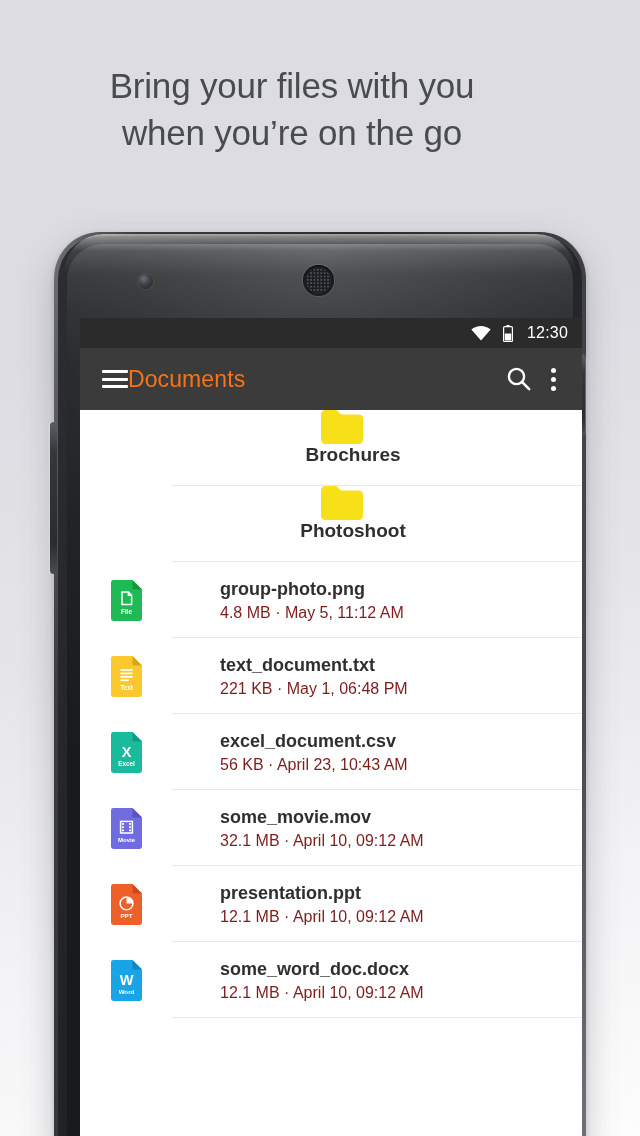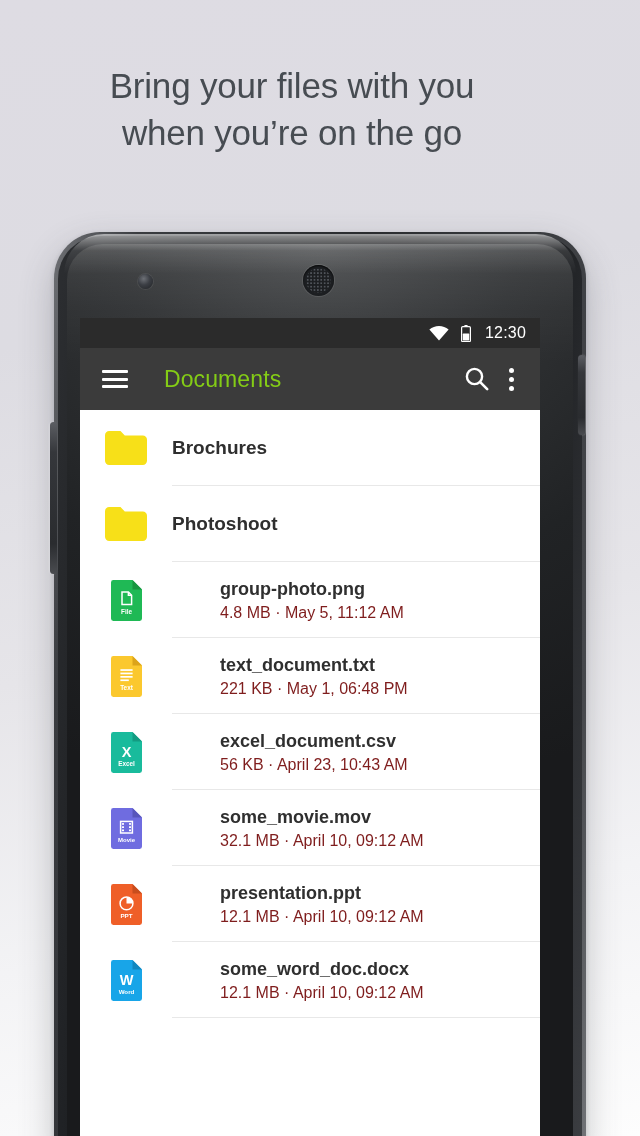--- a/index.html
+++ b/index.html
@@ -139,21 +139,21 @@
     border-radius: 4px;
     background: linear-gradient(180deg, #5c5e63 0%, #35373b 22%, #2a2c2f 78%, #4a4c50 100%);
     box-shadow: 1px 0 2px rgba(255,255,255,0.25);
   }
 
   
   .screen {
     position: absolute;
     left: 80px;
     top: 318px;
-    width: 460px;
+    width: 502px;
     height: 818px;
     overflow: hidden;
     background: #ffffff;
   }
 
   
   .statusbar {
     height: 30px;
     background: #2b2b2b;
     display: flex;
@@ -194,23 +194,22 @@
     flex: none;
     cursor: pointer;
   }
   .hamburger i {
     display: block;
     height: 3px;
     background: #ffffff;
     border-radius: 1px;
   }
   .appbar-title {
-    color: #84cc16;
+    color: #f97316;
     font-size: 23px;
-    margin-left: 36px;
     flex: 1 1 auto;
     letter-spacing: 0.1px;
     white-space: nowrap;
   }
   .appbar-action {
     flex: none;
     display: flex;
     align-items: center;
     justify-content: center;
     cursor: pointer;
@@ -238,21 +237,21 @@
     overflow: hidden;
   }
   .row {
     display: flex;
     align-items: center;
     padding-left: 22px;
     box-sizing: border-box;
     position: relative;
     cursor: pointer;
   }
-  .row.folder { height: 76px; }
+  .row.folder { height: 76px; flex-direction: column; }
   .row.file { height: 76px; gap: 48px; }
   .row .divider {
     position: absolute;
     left: 92px;
     right: 0;
     bottom: 0;
     height: 1px;
     background: #e8e8e8;
   }
   .row-icon {

